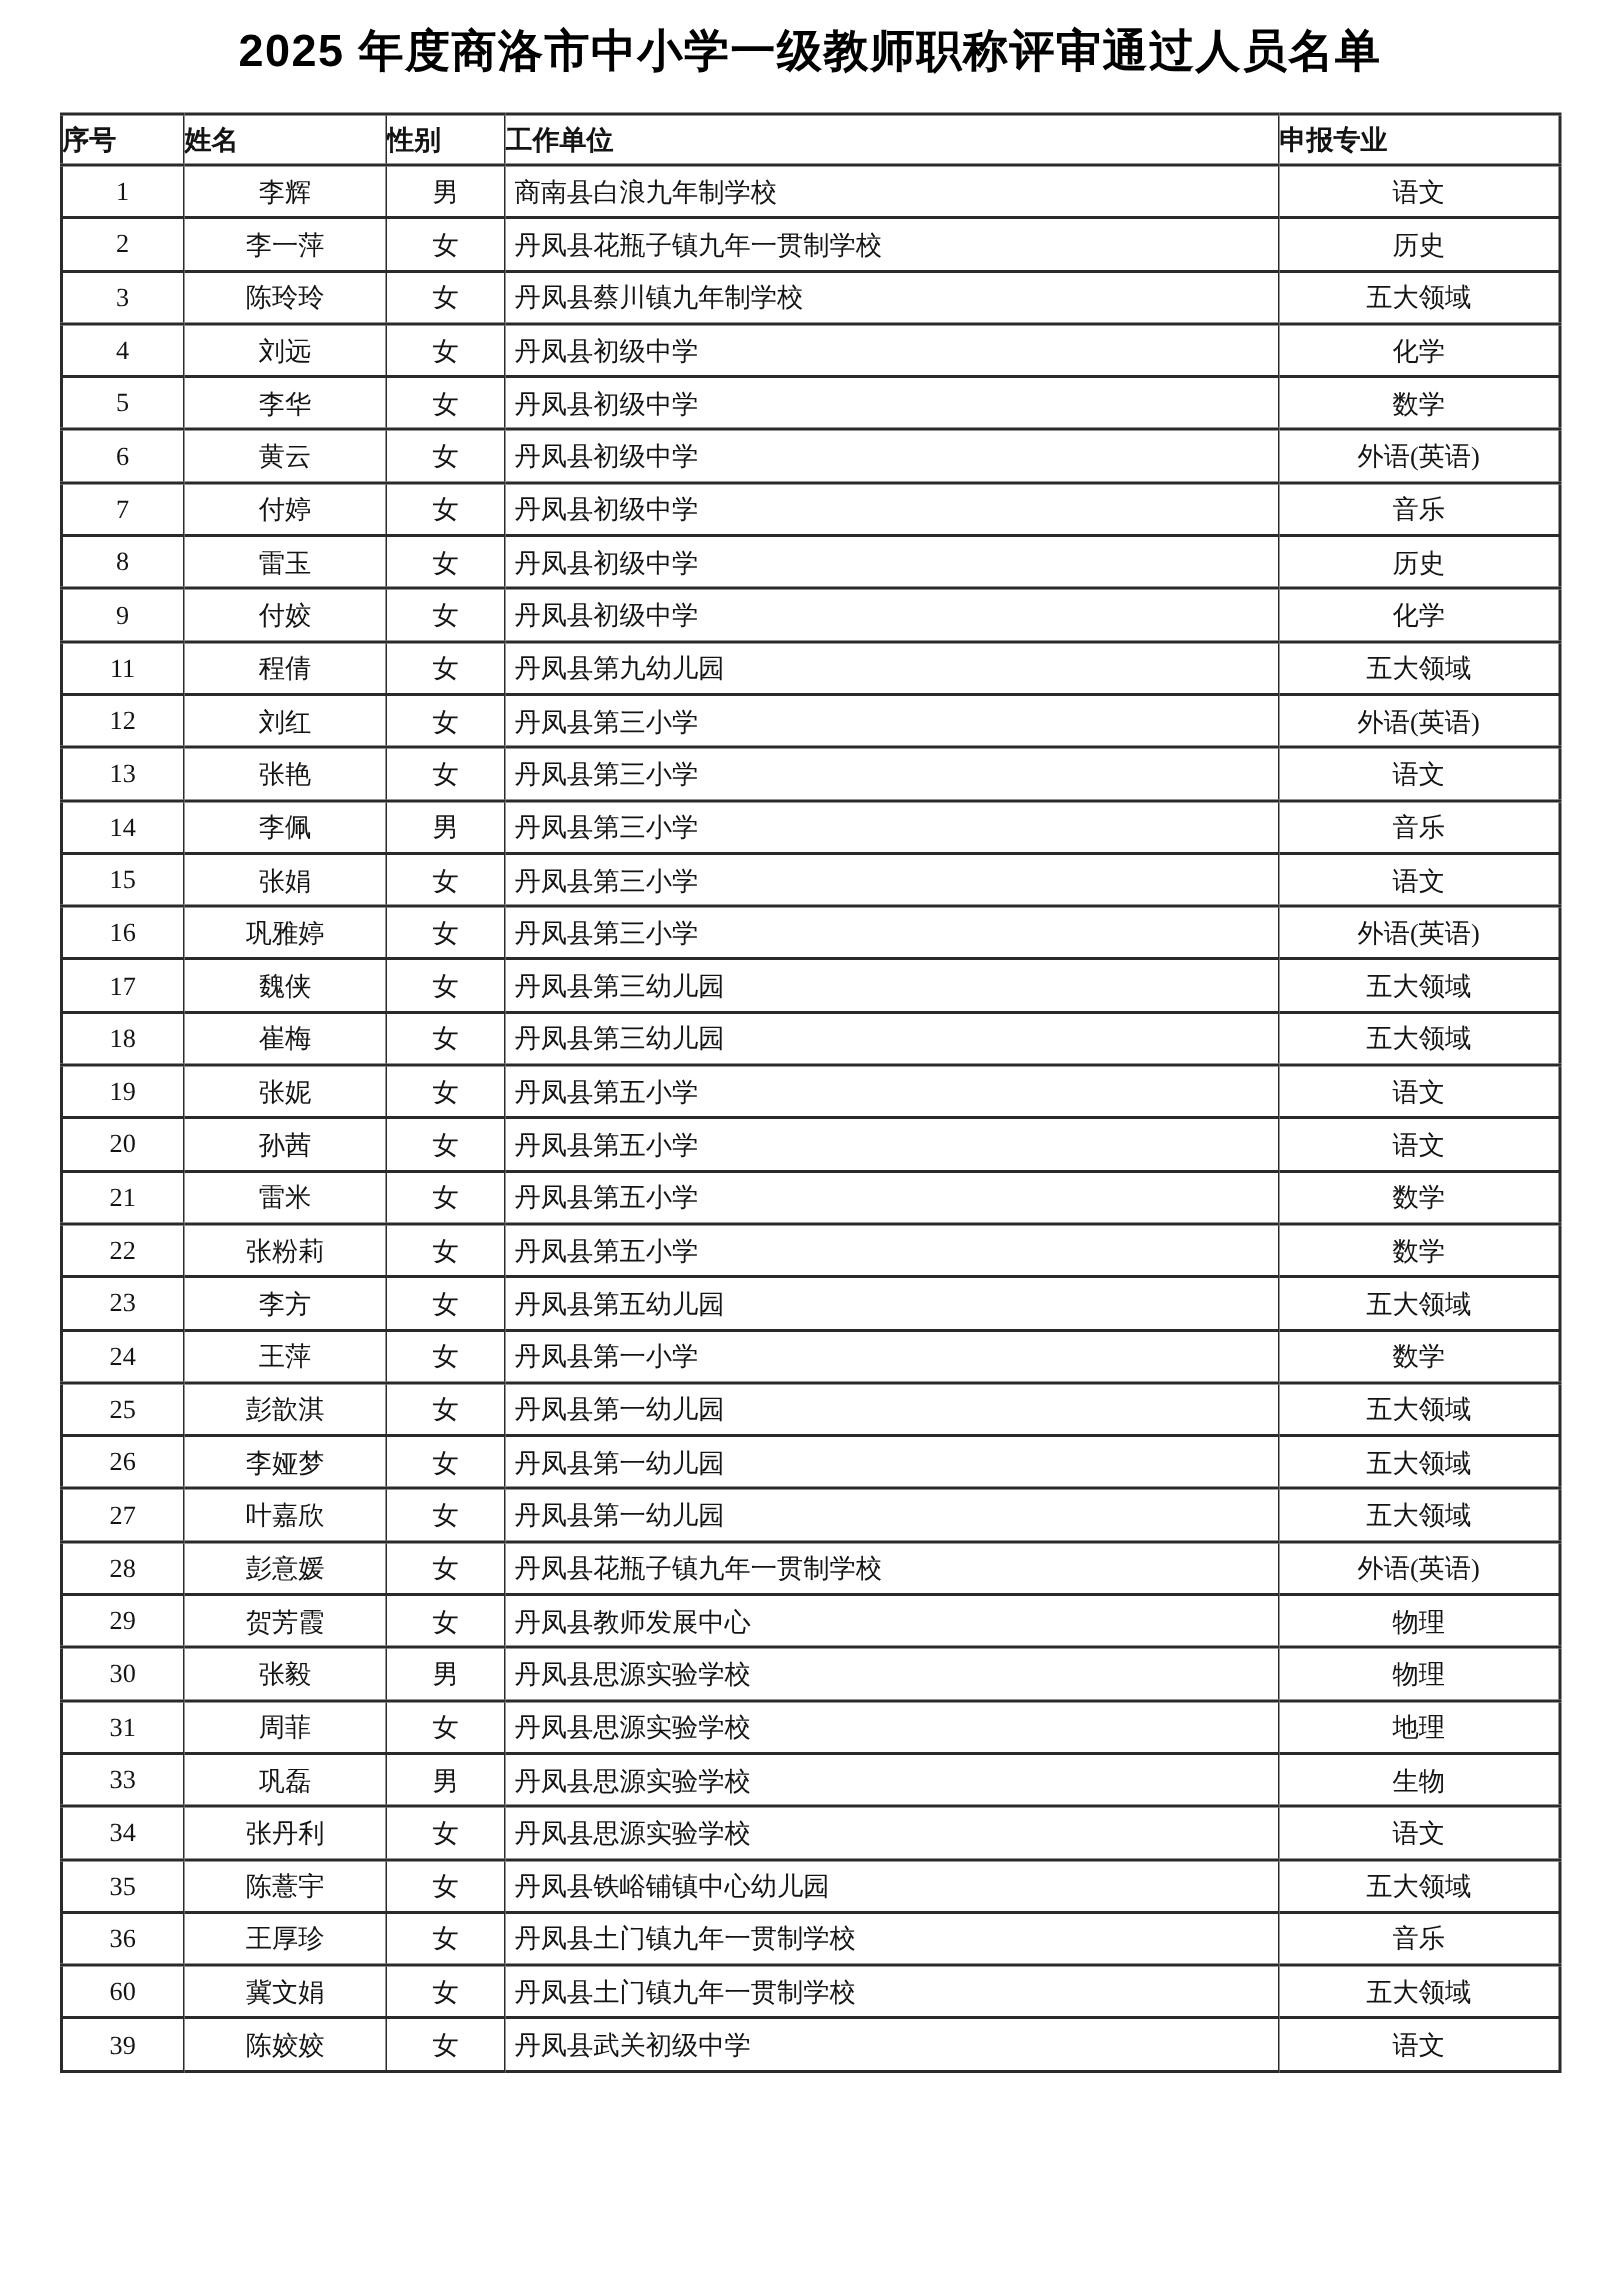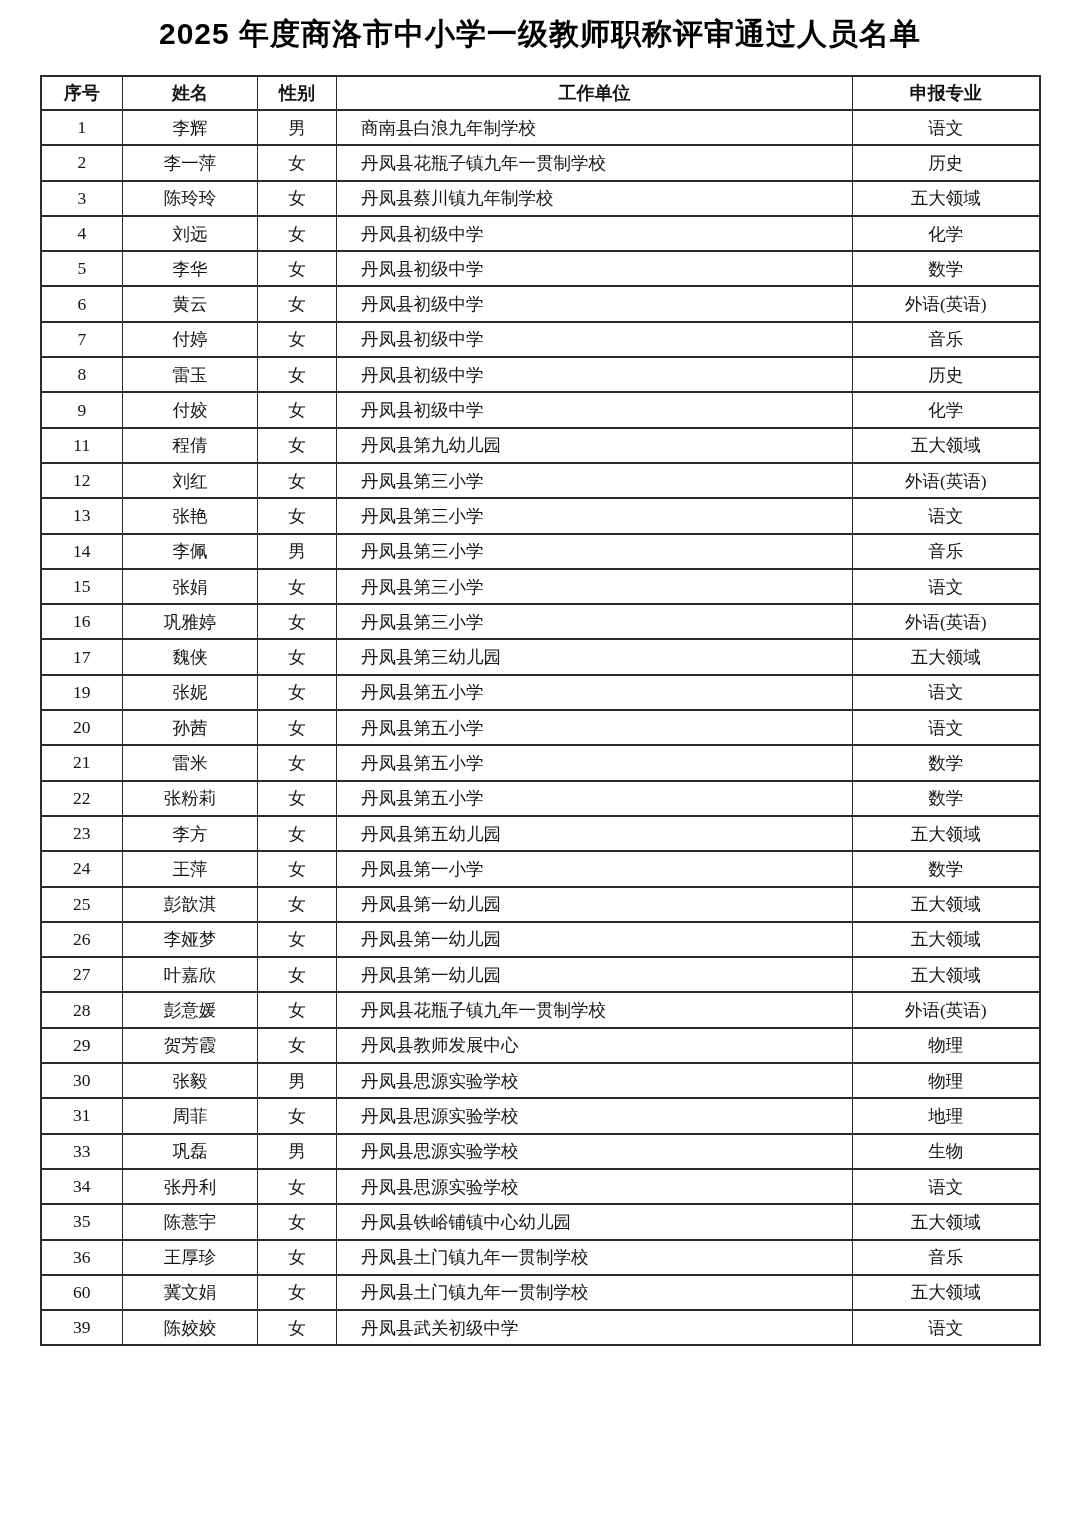--- a/index.html
+++ b/index.html
@@ -45,31 +45,31 @@
     border-bottom: 2px solid #2a2a2a;
     padding: 0;
     overflow: hidden;
     white-space: nowrap;
     color: #141414;
   }
   table.roster th {
     height: 32px;
     font-size: 18px;
     font-weight: 700;
-    text-align: center;
+    text-align: left;
   }
   table.roster td {
     height: 33.3px;
     font-size: 17.5px;
     font-weight: 400;
     text-align: center;
   }
   table.roster td.c3 {
     text-align: left;
-    padding-left: 24px;
+    padding-left: 6px;
   }
   col.w0 { width: 82px; }
   col.w1 { width: 135px; }
   col.w2 { width: 79px; }
   col.w3 { width: 516px; }
   col.w4 { width: 187px; }
 </style>
 </head>
 <body>
 
@@ -200,20 +200,27 @@
           <td class="c4">外语(英语)</td>
         </tr>
         <tr>
           <td class="c0">17</td>
           <td class="c1">魏侠</td>
           <td class="c2">女</td>
           <td class="c3">丹凤县第三幼儿园</td>
           <td class="c4">五大领域</td>
         </tr>
         <tr>
+          <td class="c0">18</td>
+          <td class="c1">崔梅</td>
+          <td class="c2">女</td>
+          <td class="c3">丹凤县第三幼儿园</td>
+          <td class="c4">五大领域</td>
+        </tr>
+        <tr>
           <td class="c0">19</td>
           <td class="c1">张妮</td>
           <td class="c2">女</td>
           <td class="c3">丹凤县第五小学</td>
           <td class="c4">语文</td>
         </tr>
         <tr>
           <td class="c0">20</td>
           <td class="c1">孙茜</td>
           <td class="c2">女</td>

